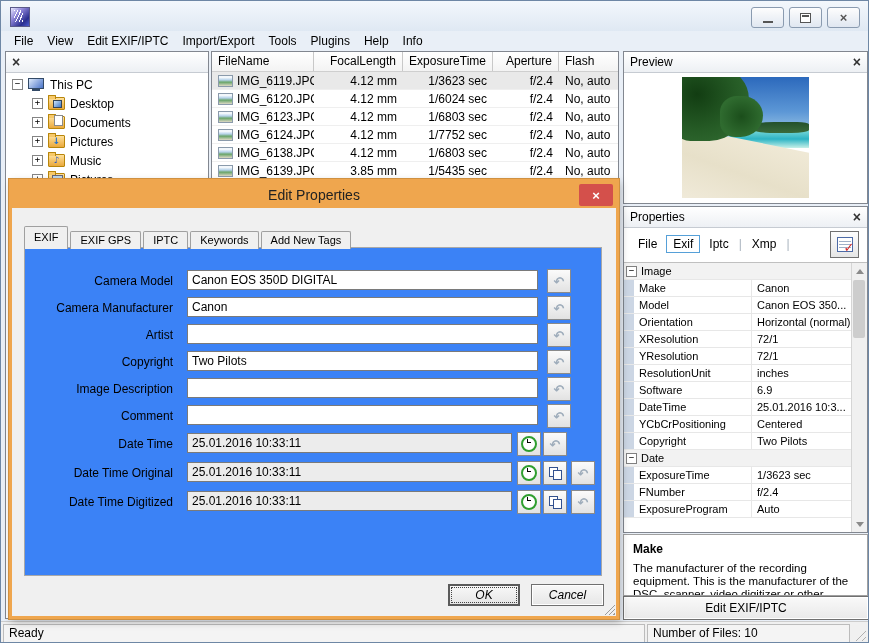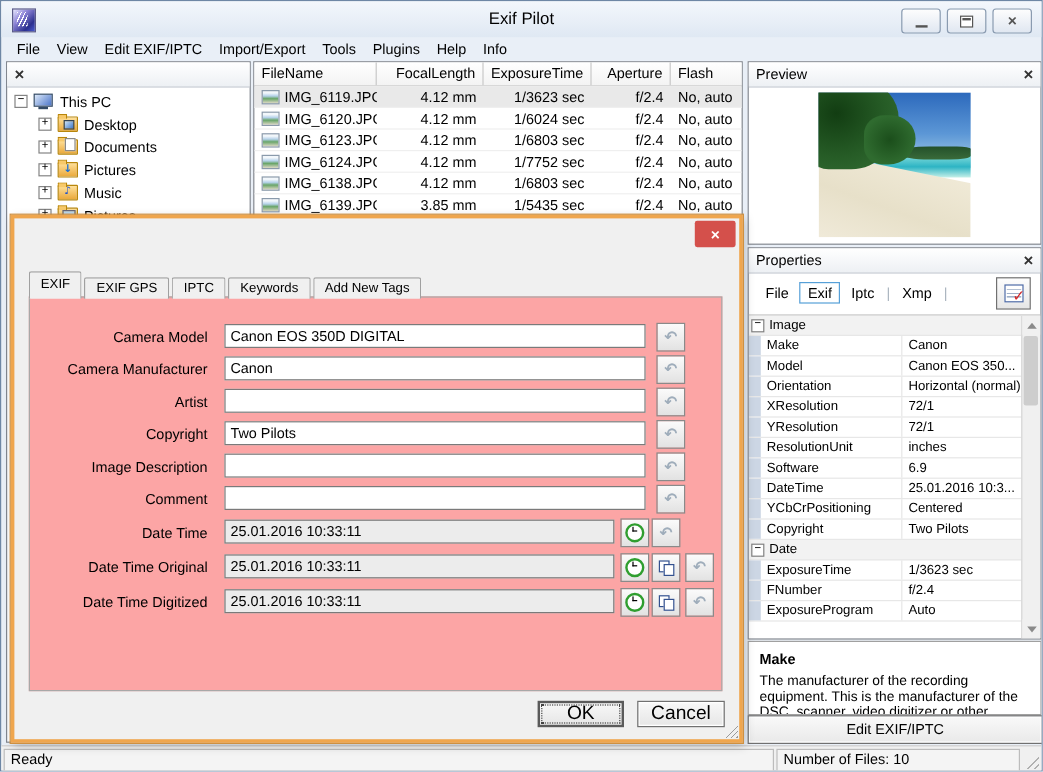--- a/index.html
+++ b/index.html
@@ -132,52 +132,51 @@
         outline:1px solid #cf9040;background:#f0f0f0;box-shadow:2px 3px 8px rgba(0,0,0,.25);z-index:50;}
   .dtitle{position:absolute;left:0;top:0;right:0;height:26px;background:#efa64e;
         display:flex;align-items:center;justify-content:center;font-size:14px;color:#222;}
   .dclose{position:absolute;right:3px;top:2px;width:34px;height:22px;background:#d4504b;border-radius:2px;
         display:flex;align-items:center;justify-content:center;color:#fff;font-weight:bold;font-size:13px;}
   .dtabs{position:absolute;left:12px;top:44px;height:22px;display:flex;z-index:2;font-size:11px;}
   .dtab{border:1px solid #a0a0a0;border-bottom:none;border-radius:2px 2px 0 0;margin-right:2px;
         padding:0 9px;background:#f0f0f0;height:17px;margin-top:5px;line-height:17px;}
   .dtab.active{height:22px;margin-top:0;line-height:21px;z-index:3;}
   .dpanel{position:absolute;left:12px;top:65px;width:578px;height:329px;border:1px solid #a8a8a8;
-        background:#fca5a5;box-sizing:border-box;}
+        background:#3b82f6;box-sizing:border-box;}
   .dfield{position:absolute;left:0;height:22px;}
   .dlabel{position:absolute;left:0;top:4px;width:148px;text-align:right;white-space:nowrap;}
   .dinput{position:absolute;left:162px;top:0;height:20px;border:1px solid #7a7a7a;background:#fff;
         font-family:"Liberation Sans",sans-serif;font-size:12px;padding:0 4px;box-sizing:border-box;}
   .dinput.txt{width:351px;}
   .dinput.date{width:325px;background:#ececec;}
   .mini{position:absolute;top:-1px;width:22px;height:22px;border:1px solid #8a8a8a;
         background:linear-gradient(#fbfbfb,#e2e2e2);display:flex;align-items:center;justify-content:center;}
   .ic-undo{font-family:"DejaVu Sans",sans-serif;font-size:13px;font-weight:bold;color:#9fadbb;line-height:1;}
   .ic-clock{width:12px;height:12px;border:2px solid #2f9e2f;border-radius:50%;background:#fff;position:relative;}
   .ic-clock::before{content:"";position:absolute;left:4px;top:1px;width:1px;height:4px;background:#000;}
   .ic-clock::after{content:"";position:absolute;left:4px;top:4px;width:4px;height:1px;background:#000;}
   .ic-copy{position:relative;width:13px;height:13px;}
   .ic-copy::before{content:"";position:absolute;left:0;top:0;width:7px;height:8px;border:1px solid #33518f;background:#fff;}
   .ic-copy::after{content:"";position:absolute;right:0;bottom:0;width:7px;height:8px;border:1px solid #33518f;background:#fff;}
   .dbtn{position:absolute;height:22px;background:linear-gradient(#f8f8f8,#e6e6e6);
-        display:flex;align-items:center;justify-content:center;font-size:16px;box-sizing:border-box;}
+        display:flex;align-items:center;justify-content:center;font-size:12px;box-sizing:border-box;font-style:italic;}
   #okbtn{left:436px;top:402px;width:72px;border:2px solid #5a5a5a;outline:1px dotted #444;outline-offset:-4px;}
   #cancelbtn{left:519px;top:402px;width:73px;border:1px solid #707070;box-shadow:inset 0 0 0 1px #fff;}
   .dgrip{position:absolute;right:1px;bottom:1px;width:11px;height:11px;
         background:repeating-linear-gradient(135deg,transparent 0 2px,#9a9a9a 2px 3px);
         clip-path:polygon(100% 0,100% 100%,0 100%);}
 </style>
 </head>
 <body>
 
 <div id="win">
 
   <div class="titlebar">
     <div class="app-icon"></div>
-    <div class="win-title">Exif Pilot</div>
     <div class="win-btns">
       <div class="wbtn">
           <span class="glyph-min"></span>
         </div>
       <div class="wbtn">
           <span class="glyph-max"></span>
         </div>
       <div class="wbtn">
           <span class="glyph-close">×</span>
         </div>
@@ -491,20 +490,23 @@
 
   <div id="editbtn">Edit EXIF/IPTC</div>
 
   <div class="statusbar">
     <div class="st-cell st-left">Ready</div>
     <div class="st-cell st-right">Number of Files: 10</div>
     <div class="grip"></div>
   </div>
 
   <div id="dialog">
+    <div class="dtitle">
+      <span>Edit Properties</span>
+    </div>
     <div class="dclose">
       <span>×</span>
     </div>
     <div class="dtabs">
         <span class="dtab active">EXIF</span>
         <span class="dtab">EXIF GPS</span>
         <span class="dtab">IPTC</span>
         <span class="dtab">Keywords</span>
         <span class="dtab">Add New Tags</span>
       </div>

